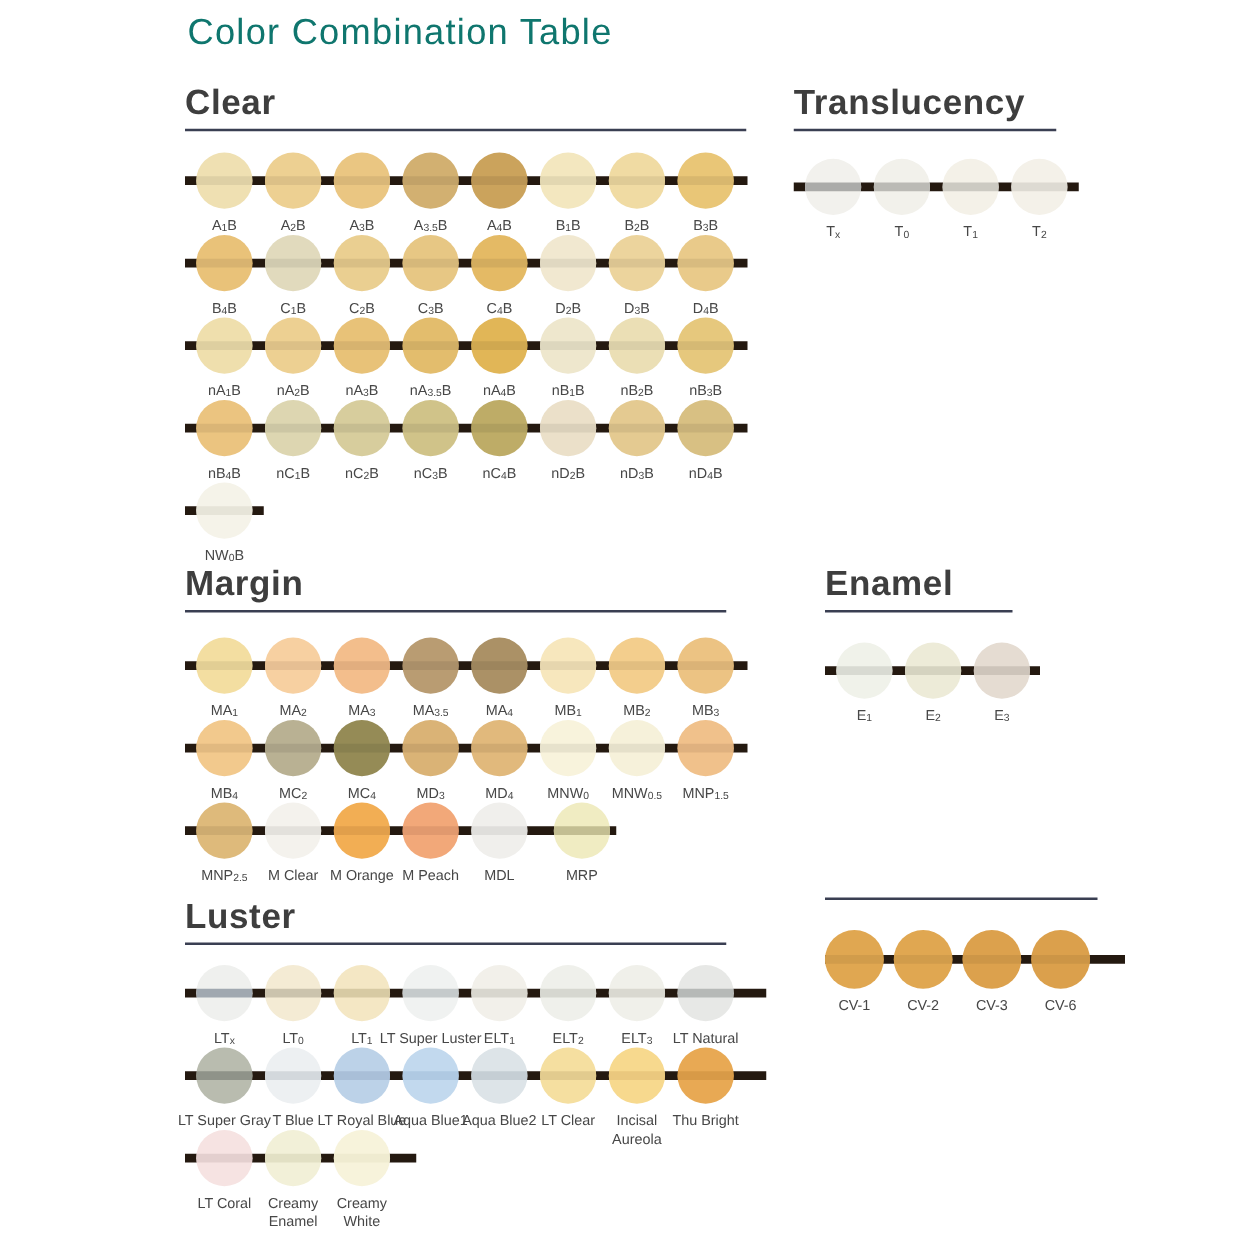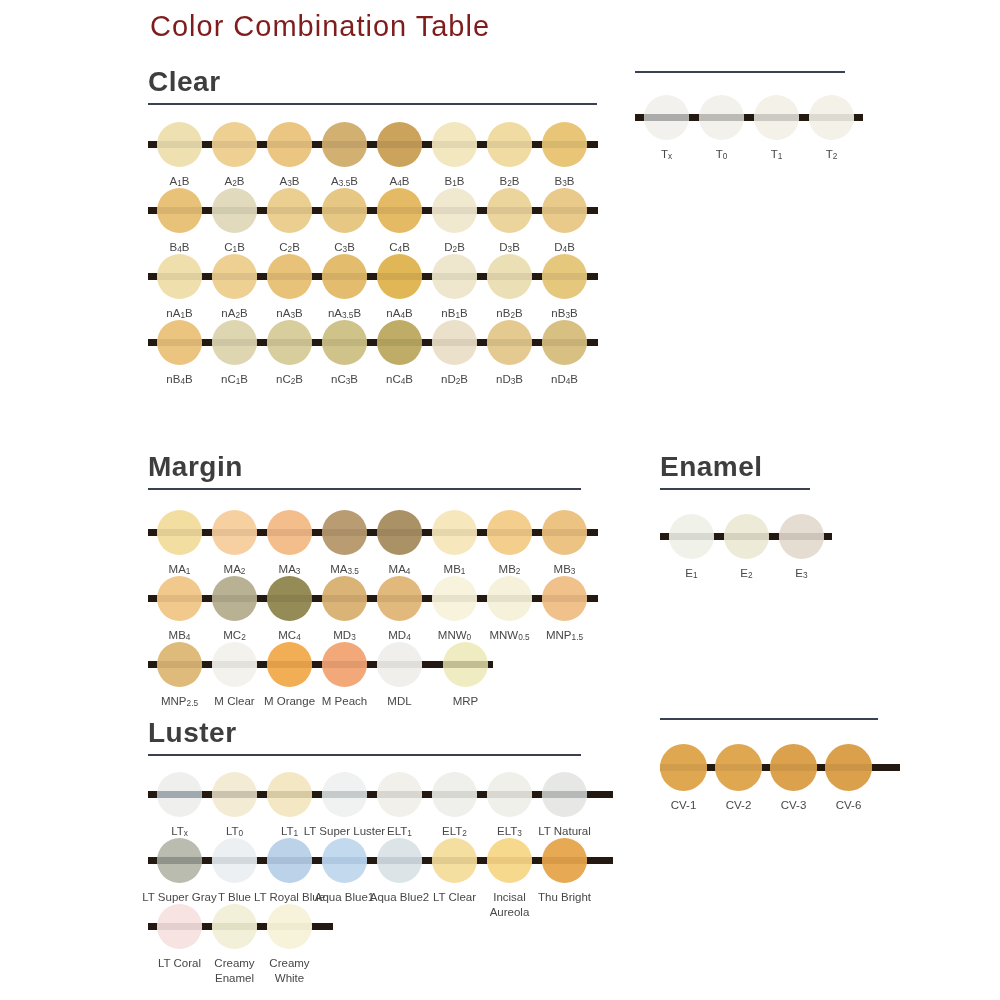--- a/index.html
+++ b/index.html
@@ -3,21 +3,21 @@
 <meta charset="utf-8">
 <style>
   :root{
     --heading:#3e3e3e; --underline:#3a3f52; --swatch-line:#241910;
     --label:#474747; --background:#ffffff;
   }
   html,body{margin:0;padding:0;background:var(--background);}
   body{font-family:"Liberation Sans",sans-serif;}
   .canvas{position:relative;width:1000px;height:1000px;background:var(--background);overflow:hidden;}
   .title{position:absolute;left:150px;top:10px;margin:0;font-size:29px;font-weight:400;
-         color:#7f1d1d;letter-spacing:1px;}
+         color:#0f766e;letter-spacing:1px;}
   .sec{position:absolute;}
   .sec h2{margin:0;font-size:28px;font-weight:700;color:var(--heading);letter-spacing:.5px;line-height:1.15;}
   .underline{height:2px;background:var(--underline);margin-top:5px;}
   .sec.body{left:148px;top:66px;}          .sec.body .underline{width:449px;}          .sec.body .rows{margin-top:17px;}
   .sec.translucency{left:635px;top:66px;}  .sec.translucency .underline{width:210px;}  .sec.translucency .rows{margin-top:22px;}
   .sec.margin-sec{left:148px;top:451px;}   .sec.margin-sec .underline{width:433px;}    .sec.margin-sec .rows{margin-top:20px;}
   .sec.enamel{left:660px;top:451px;}       .sec.enamel .underline{width:150px;}        .sec.enamel .rows{margin-top:24px;}
   .sec.luster{left:148px;top:717px;}       .sec.luster .underline{width:433px;}        .sec.luster .rows{margin-top:16px;}
   .sec.cervical{left:660px;top:713px;}     .sec.cervical .underline{width:218px;}      .sec.cervical .rows{margin-top:24px;}
   .row{position:relative;height:66px;--d:45px;}
@@ -247,24 +247,36 @@
               <div class="slabel">nD<sub>3</sub>B</div>
             </div>
             <div class="swatch">
               <div class="circle" style="background: rgb(216, 192, 131);">
                 <div class="band" style="background: rgb(200, 177, 121);"></div>
               </div>
               <div class="slabel">nD<sub>4</sub>B</div>
             </div>
           </div>
         </div>
+        <div class="row">
+          <div class="line" style="width: 63px;"></div>
+          <div class="tray">
+            <div class="swatch">
+              <div class="circle" style="background: rgb(245, 243, 233);">
+                <div class="band" style="background: rgb(230, 228, 216);"></div>
+              </div>
+              <div class="slabel">NW<sub>0</sub>B</div>
+            </div>
+          </div>
+        </div>
       </div>
   </section>
 
   <section class="sec translucency">
+    <h2>Translucency</h2>
     <div class="underline"></div>
     <div class="rows">
         <div class="row">
           <div class="line" style="width: 228px;"></div>
           <div class="tray">
             <div class="swatch">
               <div class="circle" style="background: rgb(242, 241, 237);">
                 <div class="band" style="background: rgb(171, 171, 169);"></div>
               </div>
               <div class="slabel">T<sub>x</sub></div>

